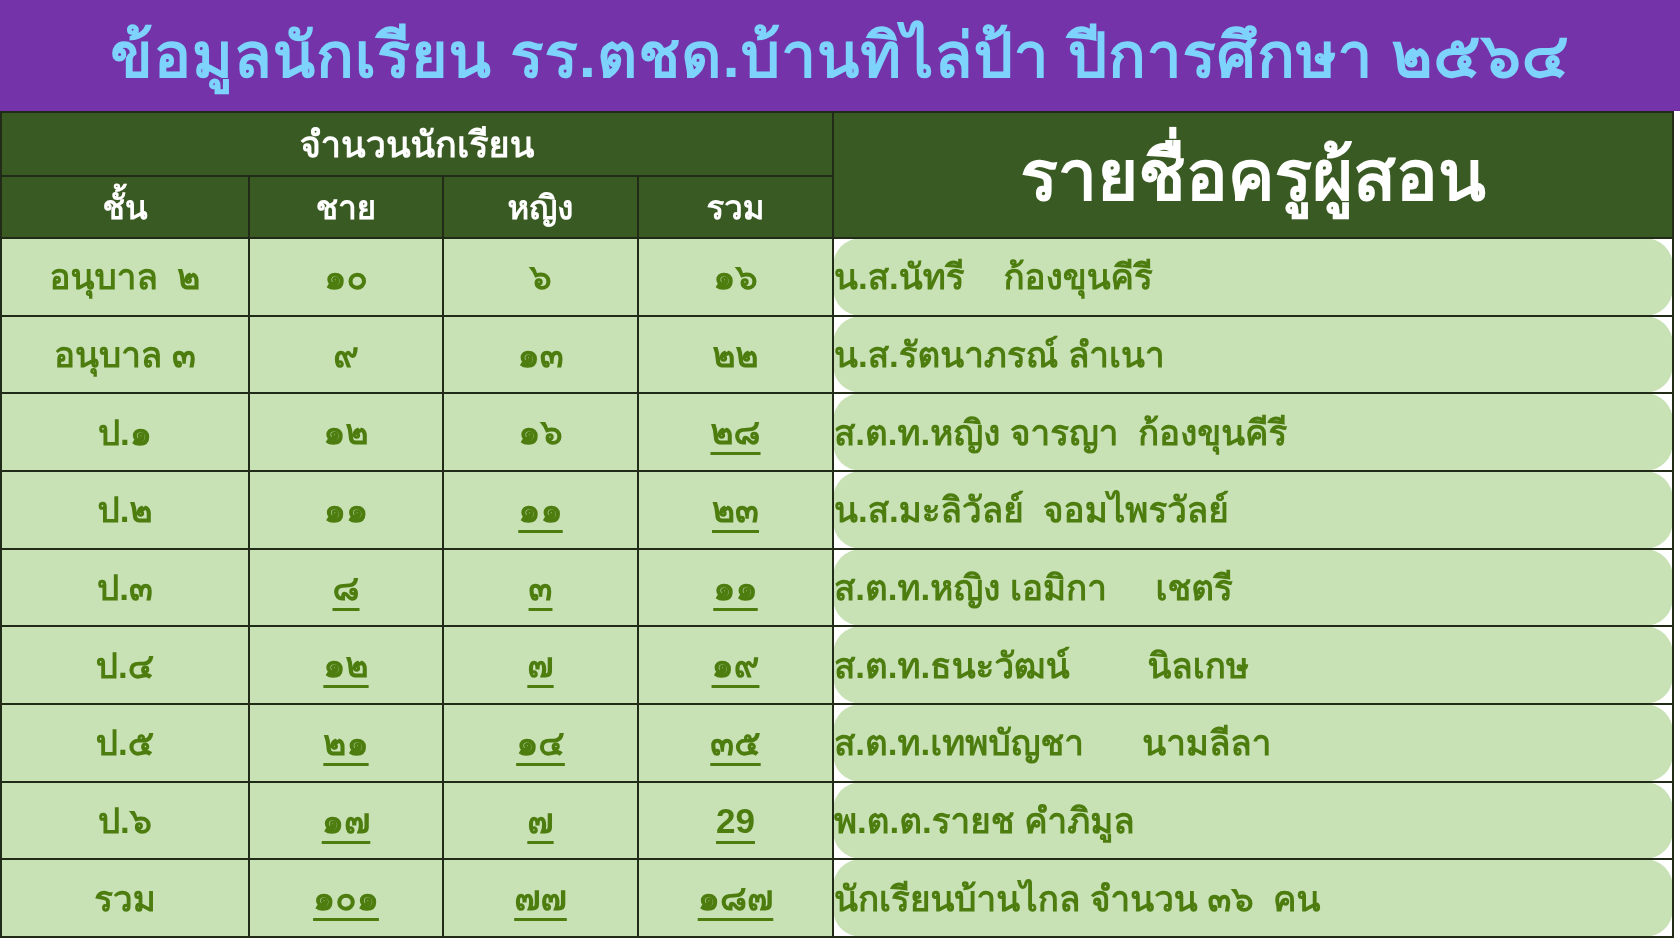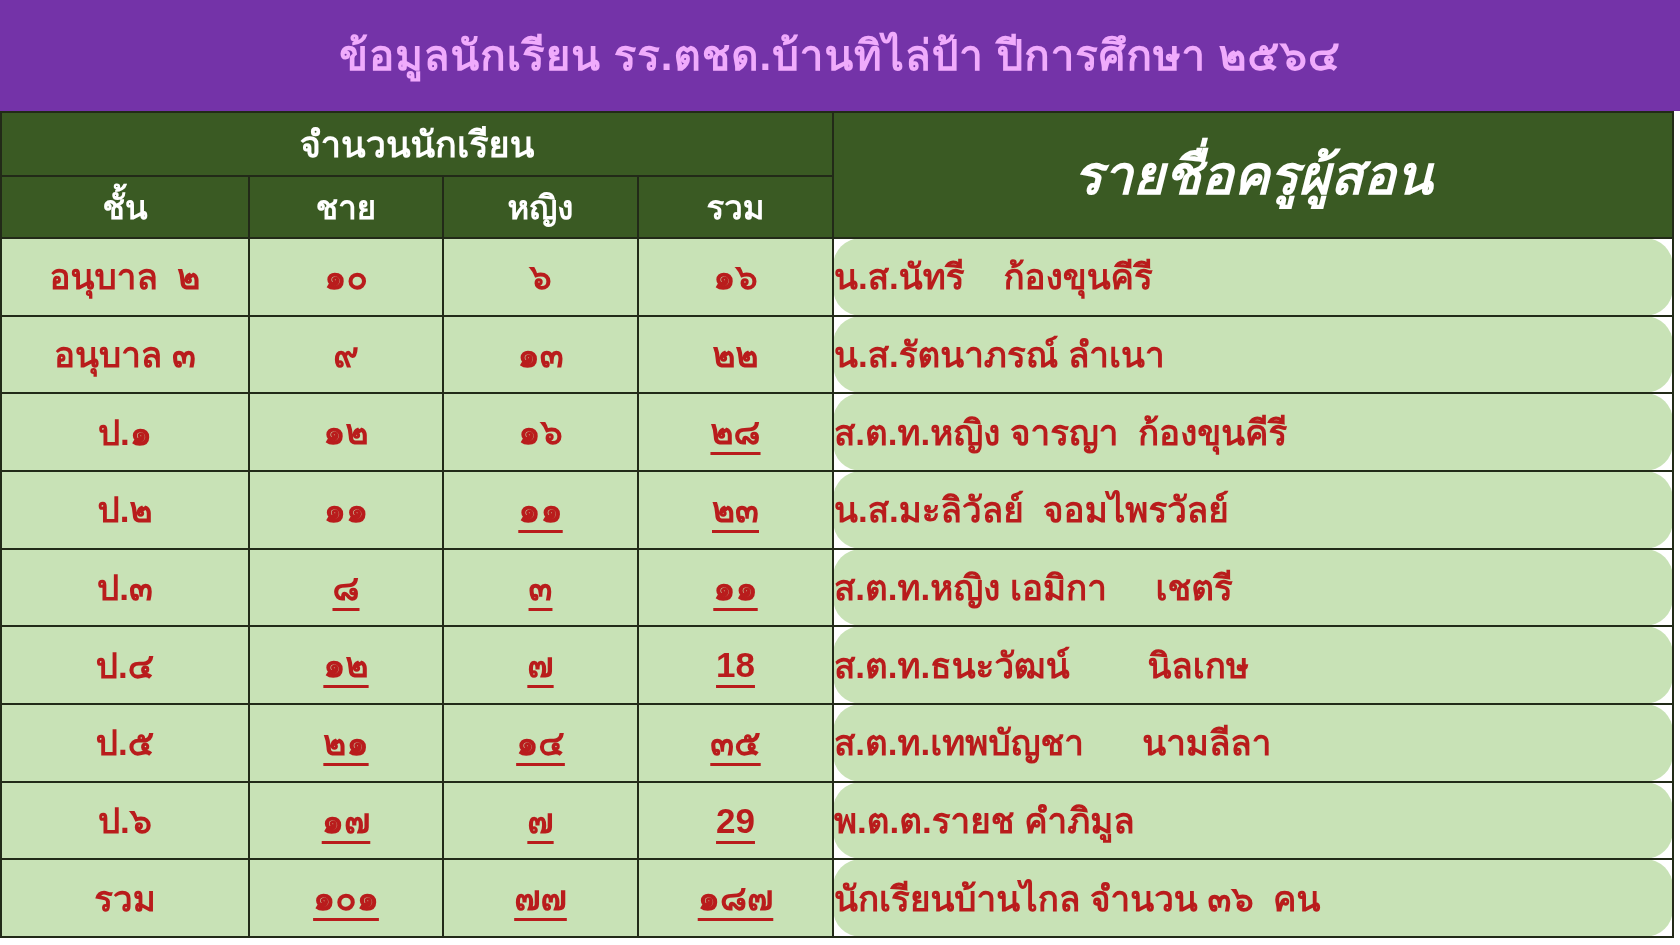--- a/index.html
+++ b/index.html
@@ -6,36 +6,36 @@
   body{
     width:1680px;height:945px;background:#ffffff;overflow:hidden;
     font-family:"Liberation Sans", sans-serif;
     -webkit-font-smoothing:antialiased;
   }
   .banner{
     width:1680px;height:111px;background:#7433a8;
     display:flex;align-items:center;justify-content:center;
   }
   .banner .title{
-    color:#f0abfc;font-size:42px;font-weight:bold;letter-spacing:1px;
+    color:#7dd3fc;font-size:62px;font-weight:bold;letter-spacing:1px;
     line-height:1;white-space:nowrap;
   }
   table.data{
     border-collapse:collapse;table-layout:fixed;
     width:1672px;height:827px;margin:0;
   }
   table.data th, table.data td{
     border:2px solid #222a18;padding:0;vertical-align:middle;
   }
   th{background:#3a5a23;color:#ffffff;font-weight:bold;}
   th.group-h{font-size:36px;height:62px;}
   th.sub-h{font-size:33px;height:60px;}
-  th.teacher-h{font-size:54px;font-style:italic;}
+  th.teacher-h{font-size:70px;}
   td{
-    background:#c8e2b6;color:#b91c1c;font-size:35px;font-weight:600;
+    background:#c8e2b6;color:#4d7c0f;font-size:35px;font-weight:600;
     text-align:center;white-space:pre;
   }
   td.teacher{text-align:left;padding-left:14px;border-radius:28px;}
   td .num{display:inline-block;line-height:1.25;}
   td .num.u, td.u{
     text-decoration:underline;
     text-underline-offset:8px;
     text-decoration-thickness:2.5px;
   }
 </style>
@@ -99,21 +99,21 @@
     <td>ป.๓</td>
     <td><span class="num u">๘</span></td>
     <td><span class="num u">๓</span></td>
     <td><span class="num u">๑๑</span></td>
     <td class="teacher">ส.ต.ท.หญิง เอมิกา     เชตรี</td>
   </tr>
       <tr>
     <td>ป.๔</td>
     <td><span class="num u">๑๒</span></td>
     <td><span class="num u">๗</span></td>
-    <td><span class="num u">18</span></td>
+    <td><span class="num u">๑๙</span></td>
     <td class="teacher">ส.ต.ท.ธนะวัฒน์        นิลเกษ</td>
   </tr>
       <tr>
     <td>ป.๕</td>
     <td><span class="num u">๒๑</span></td>
     <td><span class="num u">๑๔</span></td>
     <td><span class="num u">๓๕</span></td>
     <td class="teacher">ส.ต.ท.เทพบัญชา      นามลีลา</td>
   </tr>
       <tr>

